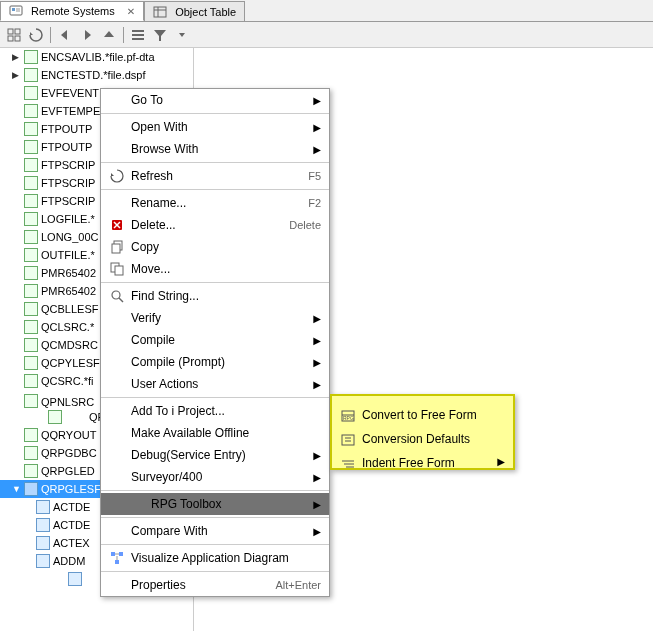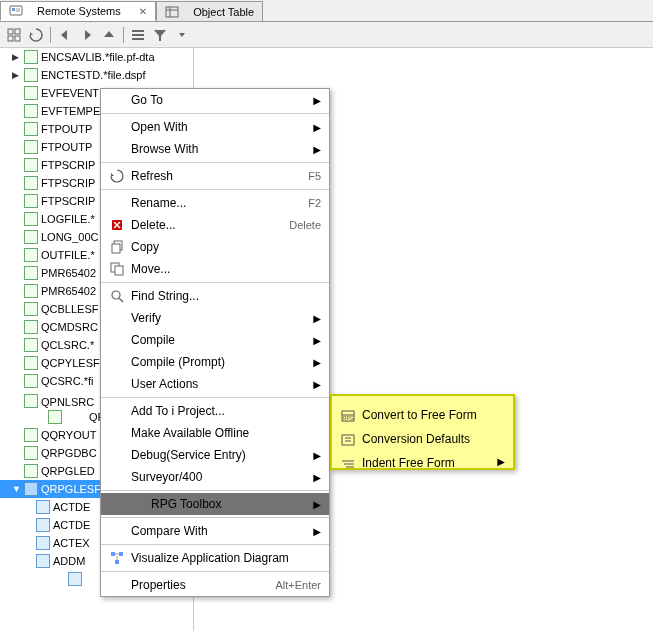--- a/index.html
+++ b/index.html
@@ -30,21 +30,21 @@
       align-items: flex-end;
     }
     .tab {
       display: flex;
       align-items: center;
       padding: 2px 8px;
       background: #e8e8e8;
       border: 1px solid #999;
       border-bottom: none;
       height: 20px;
-      gap: 14px;
+      gap: 8px;
       cursor: pointer;
       font-size: 11px;
     }
     .tab.active {
       background: #ffffff;
       border-bottom: 1px solid #fff;
     }
     .tab-icon {
       width: 14px;
       height: 14px;
@@ -357,26 +357,26 @@
       <span>PMR65402</span>
     </div>
     <div class="tree-item" style="padding-left:12px;">
       <span class="tree-arrow" style="color:transparent">▶</span>
       <span class="tree-file-icon icon-member"></span>
       <span>QCBLLESF</span>
     </div>
     <div class="tree-item" style="padding-left:12px;">
       <span class="tree-arrow" style="color:transparent">▶</span>
       <span class="tree-file-icon icon-member"></span>
+      <span>QCLSRC.*</span>
+    </div>
+    <div class="tree-item" style="padding-left:12px;">
+      <span class="tree-arrow" style="color:transparent">▶</span>
+      <span class="tree-file-icon icon-member"></span>
       <span>QCMDSRC</span>
-    </div>
-    <div class="tree-item" style="padding-left:12px;">
-      <span class="tree-arrow" style="color:transparent">▶</span>
-      <span class="tree-file-icon icon-member"></span>
-      <span>QCLSRC.*</span>
     </div>
     <div class="tree-item" style="padding-left:12px;">
       <span class="tree-arrow" style="color:transparent">▶</span>
       <span class="tree-file-icon icon-member"></span>
       <span>QCPYLESF</span>
     </div>
     <div class="tree-item" style="padding-left:12px;">
       <span class="tree-arrow" style="color:transparent">▶</span>
       <span class="tree-file-icon icon-member"></span>
       <span>QCSRC.*fi</span>

